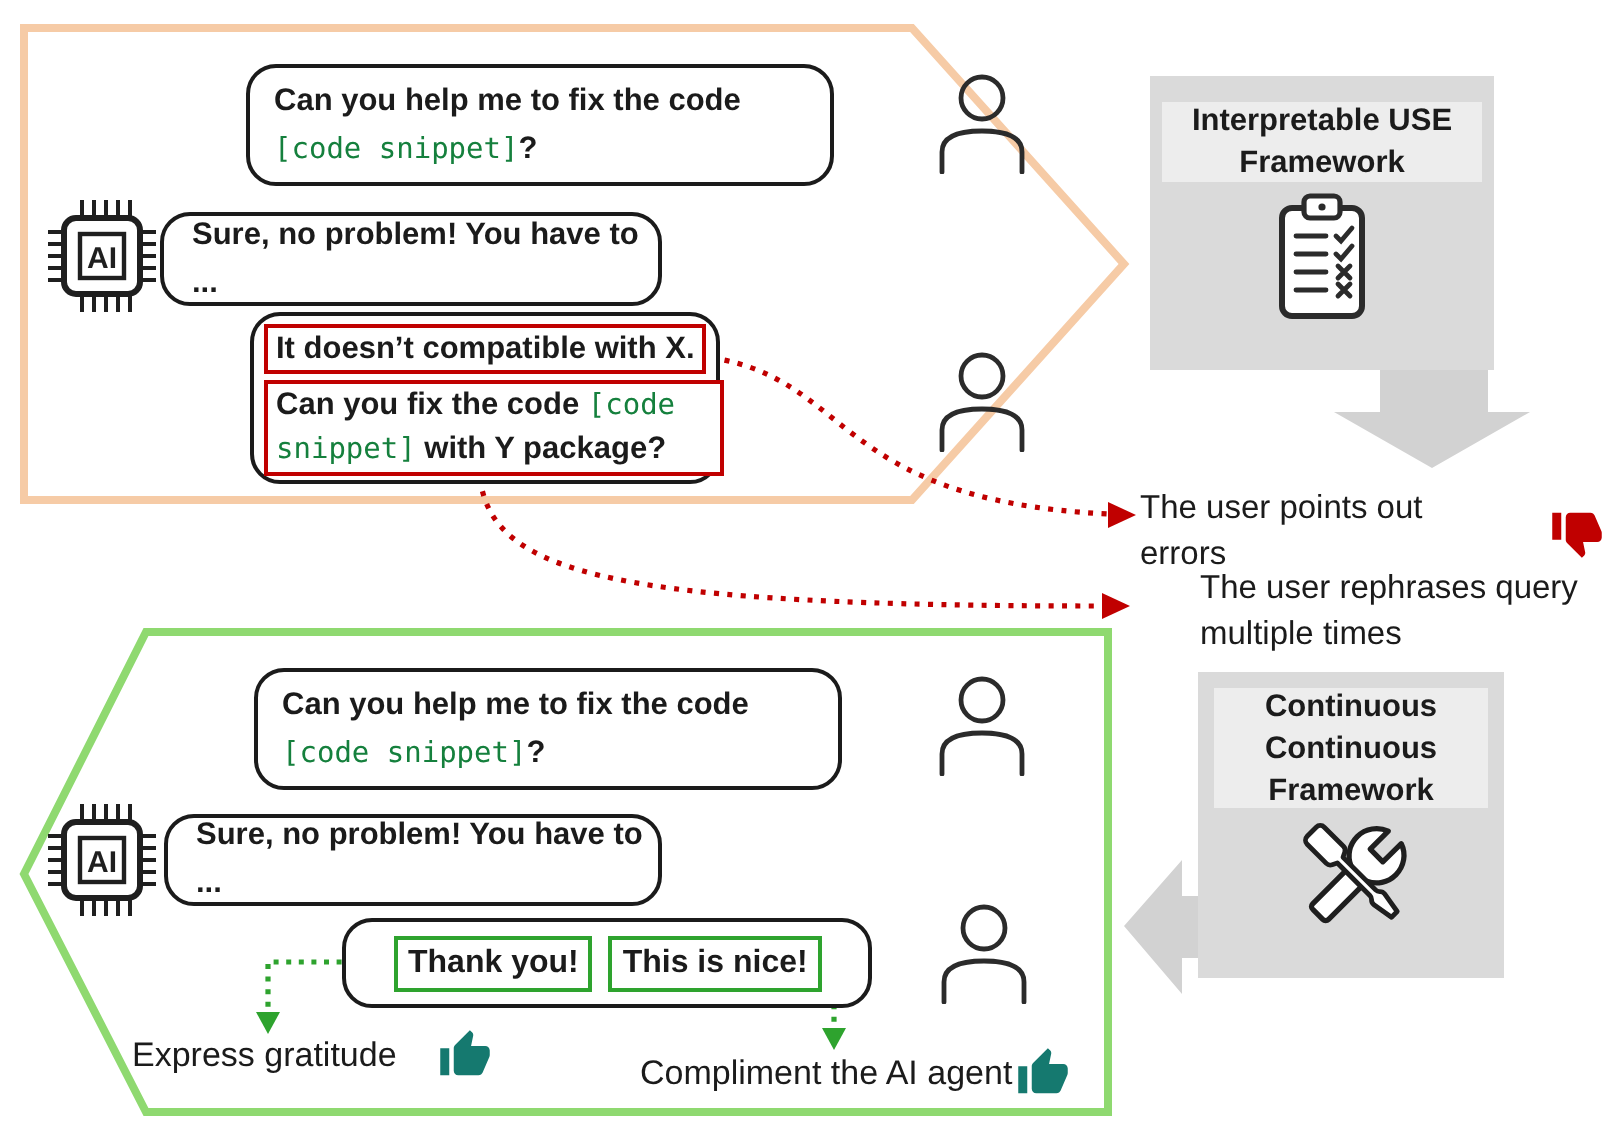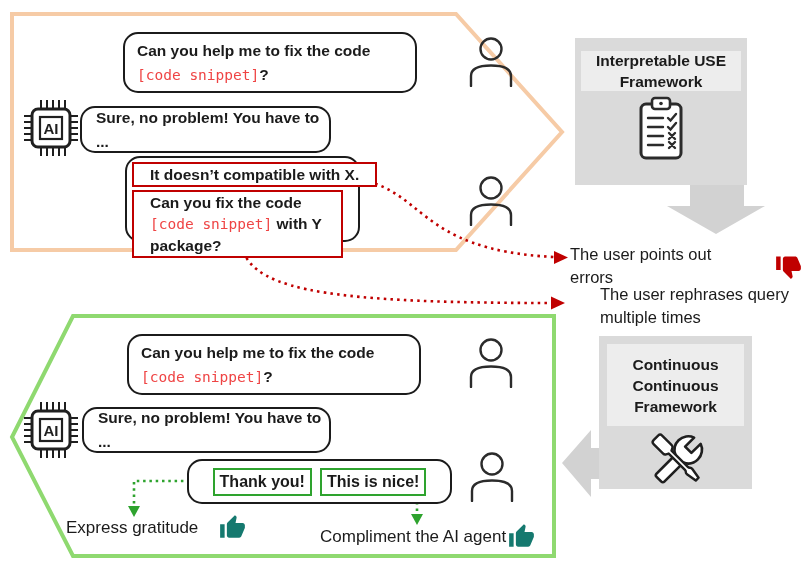--- a/index.html
+++ b/index.html
@@ -3,23 +3,23 @@
 <meta charset="utf-8">
 <style>
   html,body{margin:0;padding:0;background:#fff;}
   #canvas{position:relative;width:802px;height:571px;background:#fff;overflow:hidden;
           font-family:"Liberation Sans","DejaVu Sans",sans-serif;color:#1b1b1b;}
   #shapes{position:absolute;left:0;top:0;width:802px;height:571px;}
   .abs{position:absolute;}
   .bubble{background:#fff;border:2.5px solid #1b1b1b;border-radius:15px;box-sizing:border-box;
           font-size:15.5px;font-weight:700;line-height:24px;}
   .mono{font-family:"DejaVu Sans Mono","Liberation Mono",monospace;font-weight:400;
-        color:#ef4444;font-size:14.5px;}
+        color:#15803d;font-size:14.5px;}
   .redbox{border:2px solid #c00000;box-sizing:border-box;font-size:15.5px;font-weight:700;
-          line-height:21px;padding:0 16px;background:#fff;}
+          line-height:21px;padding:0 4px;background:#fff;}
   .greenbox{border:2px solid #2ea32e;box-sizing:border-box;font-size:16px;font-weight:700;
           line-height:24px;padding:0 5px;background:#fff;white-space:nowrap;}
   .fwbox{background:#dadada;box-sizing:border-box;}
   .fwtitle{background:#ededed;display:flex;flex-direction:column;align-items:center;
            justify-content:center;text-align:center;font-weight:700;font-size:15.5px;line-height:21px;}
   .annrow{display:flex;align-items:center;font-size:16.5px;line-height:23px;font-weight:400;}
   .lblrow{display:flex;align-items:center;font-size:17px;font-weight:400;}
   .icon{flex:0 0 auto;}
 </style>
 </head>
@@ -72,21 +72,21 @@
   </svg>
 
   <div class="abs bubble" style="left:80px;top:106px;width:251px;height:47px;display:flex;align-items:center;padding-left:14px;">
     <span>Sure, no problem! You have to ...</span>
   </div>
 
   <div class="abs bubble" style="left:125px;top:156px;width:235px;height:86px;padding:4px 5px;">
     <div class="redbox" style="display:inline-block;white-space:nowrap;margin-bottom:3px;">
       <span>It doesn’t compatible with X.</span>
     </div>
-    <div class="redbox" style="width:211px;">
+    <div class="redbox" style="width:230px;">
       <span>Can you fix the code </span><span class="mono">[code snippet]</span><span> with Y package?</span>
     </div>
   </div>
 
   <svg class="abs" style="left:465px;top:176px;" width="52" height="50" viewBox="0 0 52 50">
     <circle cx="26" cy="12" r="10.5" fill="none" stroke="#2b2b2b" stroke-width="2.4"></circle>
     <path d="M6,49 L6,39 Q6,28.5 26,28.5 Q46,28.5 46,39 L46,49" fill="none" stroke="#2b2b2b" stroke-width="2.4" stroke-linecap="round"></path>
   </svg>
 
   <div class="abs fwbox" style="left:575px;top:38px;width:172px;height:147px;">
@@ -149,21 +149,21 @@
     </g>
     <rect x="8" y="13" width="38" height="38" rx="6" fill="#fff" stroke="#1f1f1f" stroke-width="3"></rect>
     <rect x="16" y="21" width="22" height="22" fill="none" stroke="#1f1f1f" stroke-width="2.2"></rect>
     <text x="27" y="38" text-anchor="middle" font-size="15" font-weight="bold" fill="#1f1f1f">AI</text>
   </svg>
 
   <div class="abs bubble" style="left:82px;top:407px;width:249px;height:46px;display:flex;align-items:center;padding-left:14px;">
     <span>Sure, no problem! You have to ...</span>
   </div>
 
-  <div class="abs bubble" style="left:187px;top:459px;width:265px;height:45px;display:flex;align-items:center;gap:8px;padding:0 24px;justify-content:center;">
+  <div class="abs bubble" style="left:171px;top:459px;width:265px;height:45px;display:flex;align-items:center;gap:8px;padding:0 24px;">
     <span class="greenbox"><span>Thank you!</span></span>
     <span class="greenbox"><span>This is nice!</span></span>
   </div>
 
   <svg class="abs" style="left:466px;top:452px;" width="52" height="50" viewBox="0 0 52 50">
     <circle cx="26" cy="12" r="10.5" fill="none" stroke="#2b2b2b" stroke-width="2.4"></circle>
     <path d="M6,49 L6,39 Q6,28.5 26,28.5 Q46,28.5 46,39 L46,49" fill="none" stroke="#2b2b2b" stroke-width="2.4" stroke-linecap="round"></path>
   </svg>
 
   <div class="abs lblrow" style="left:66px;top:514px;gap:21px;">
@@ -174,21 +174,21 @@
   </div>
 
   <div class="abs lblrow" style="left:320px;top:523px;gap:2px;">
     <span>Compliment the AI agent</span>
     <svg class="icon" width="27" height="27" viewBox="0 0 24 24">
       <path d="M1 21h4V9H1v12zM23 10c0-1.1-.9-2-2-2h-6.31l.95-4.57.03-.32c0-.41-.17-.79-.44-1.06L14.17 1 7.59 7.59C7.22 7.95 7 8.45 7 9v10c0 1.1.9 2 2 2h9c.83 0 1.54-.5 1.84-1.22l3.02-7.05c.09-.23.14-.47.14-.73v-2z" fill="#15796F"></path>
     </svg>
   </div>
 
   <div class="abs fwbox" style="left:599px;top:336px;width:153px;height:153px;">
-    <div class="fwtitle" style="margin:8px 8px 0 8px;height:82px;">
+    <div class="fwtitle" style="margin:8px 8px 0 8px;height:60px;">
       <div>Continuous</div>
       <div>Continuous</div>
       <div>Framework</div>
     </div>
     <div style="display:flex;justify-content:center;margin-top:3px;">
       <svg width="60" height="58" viewBox="0 0 60 56">
         <g transform="translate(58,4) scale(-2.1,2.1)">
           <path d="M22.7 19l-9.1-9.1c.9-2.3.4-5-1.5-6.9-2-2-5-2.4-7.4-1.3L9 6 6 9 1.6 4.7C.4 7.1.9 10.1 2.9 12.1c1.9 1.9 4.6 2.4 6.9 1.5l9.1 9.1c.4.4 1 .4 1.4 0l2.3-2.3c.5-.4.5-1 .1-1.4z" fill="#fff" stroke="#1f1f1f" stroke-width="1.25" stroke-linejoin="round"></path>
         </g>
         <g transform="translate(7,5) scale(2.85)">

